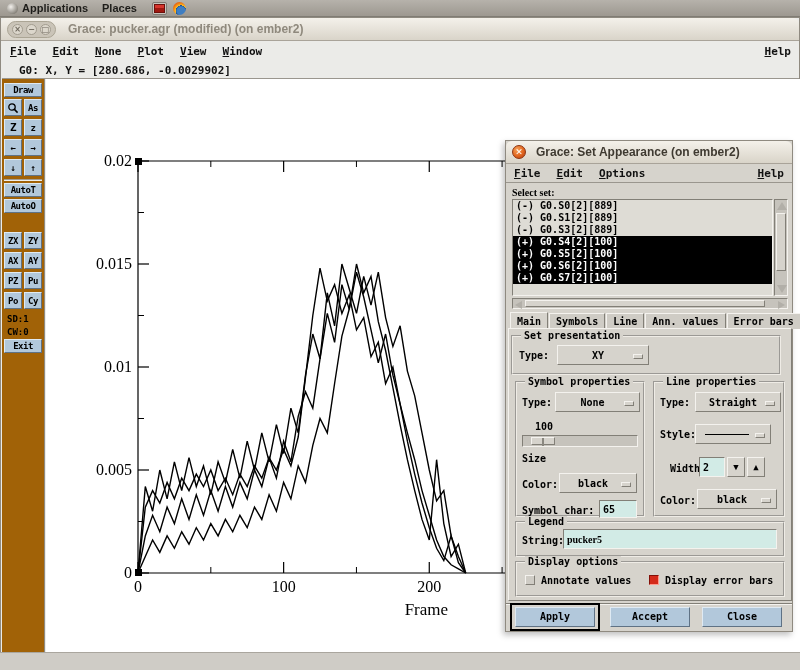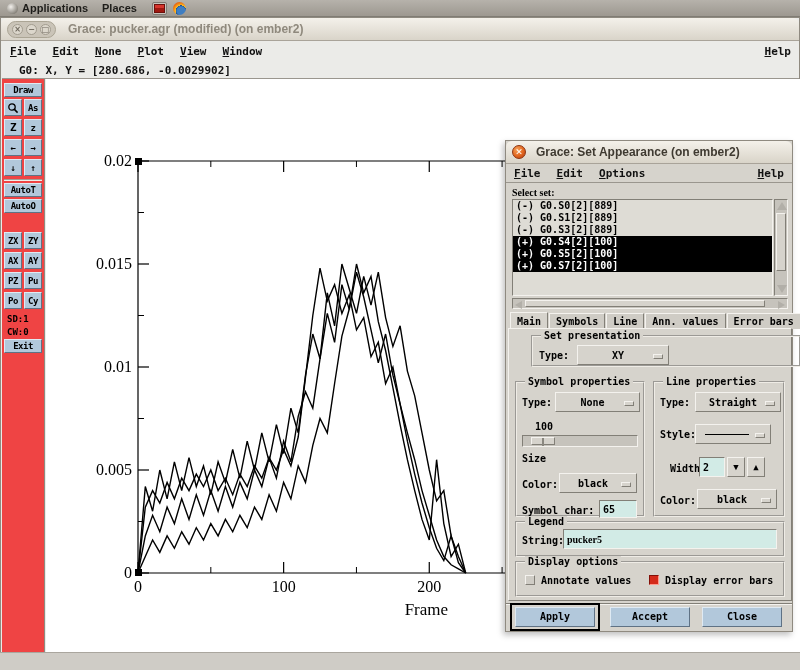--- a/index.html
+++ b/index.html
@@ -42,21 +42,21 @@
     display:flex; align-items:center; font-size:11px; font-weight:bold; color:#111; }
   .menu-item { padding:2px 8px; cursor:default; }
   .ul-first::first-letter { text-decoration:underline; }
   .menu-spacer { flex:1; }
 
   .locator { position:absolute; left:1px; top:44px; width:797px; height:17px; background:#ebebe8;
     border-bottom:1px solid #9a968e; display:flex; align-items:center; }
   .locator-text { padding-left:17px; font-size:11px; font-weight:bold; color:#111; }
 
   
-  #sidebar { position:absolute; left:1px; top:61px; width:43px; height:574px; background:#ef4444;
+  #sidebar { position:absolute; left:1px; top:61px; width:43px; height:574px; background:#a16207;
     border-right:1px solid #8f8a80; padding:3px 2px; }
   .sb-btn { background:#b2c8db; border-top:1px solid #dfeaf3; border-left:1px solid #dfeaf3;
     border-bottom:1px solid #5f7285; border-right:1px solid #5f7285;
     font-size:9px; font-weight:bold; color:#000; text-align:center; cursor:default;
     display:flex; align-items:center; justify-content:center; letter-spacing:-0.5px; }
   .sb-full { width:38px; height:14px; margin:1px 0 2px 0; }
   .sb-row { display:flex; gap:2px; margin-bottom:3px; }
   .sb-half { width:18px; height:17px; }
   .sb-sep { height:1px; background:#a29e96; box-shadow:0 1px 0 #f0eee9; margin:3px 0; }
   .sb-status { font-size:9px; font-weight:bold; color:#000; padding:2px 0 1px 3px; }
@@ -336,20 +336,21 @@
       <span class="dlg-menu-item ul-first">Help</span>
     </div>
 
     <div id="select-set-label" class="dlg-label">Select set:</div>
     <div id="set-list">
         <div class="set-row">(-) G0.S0[2][889]</div>
         <div class="set-row">(-) G0.S1[2][889]</div>
         <div class="set-row">(-) G0.S3[2][889]</div>
         <div class="set-row selected">(+) G0.S4[2][100]</div>
         <div class="set-row selected">(+) G0.S5[2][100]</div>
+        <div class="set-row selected">(+) G0.S6[2][100]</div>
         <div class="set-row selected">(+) G0.S7[2][100]</div>
       </div>
     <div class="vscroll">
       <div class="arr arr-up"></div>
       <div class="vthumb"></div>
       <div class="arr arr-down"></div>
     </div>
     <div class="hscroll">
       <div class="arr arr-left"></div>
       <div class="hthumb"></div>
@@ -358,21 +359,21 @@
 
     <div id="tab-bar">
         <div class="tab active">Main</div>
         <div class="tab">Symbols</div>
         <div class="tab">Line</div>
         <div class="tab">Ann. values</div>
         <div class="tab">Error bars</div>
       </div>
     <div id="tab-content">
 
-      <div class="frame" style="left:22px; top:6px; width:270px; height:32px;">
+      <div class="frame" style="left:2px; top:6px; width:270px; height:40px;">
         <span class="frame-legend">Set presentation</span>
         <span class="dlg-label" style="position:absolute; left:6px; top:13px;">Type:</span>
         <div class="dropdown" style="left:44px; top:8px; width:92px;">
           <span class="dd-text">XY</span>
           <span class="dd-dash"></span>
         </div>
       </div>
 
       <div class="frame" style="left:6px; top:52px; width:130px; height:136px;">
         <span class="frame-legend">Symbol properties</span>

